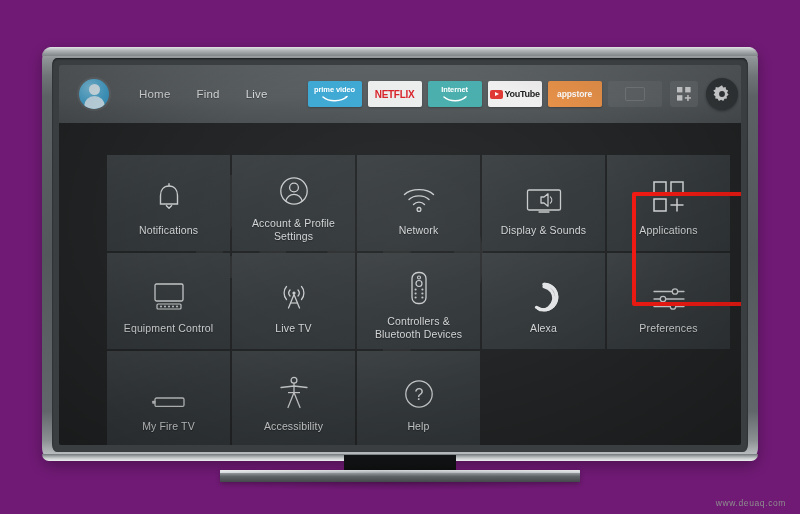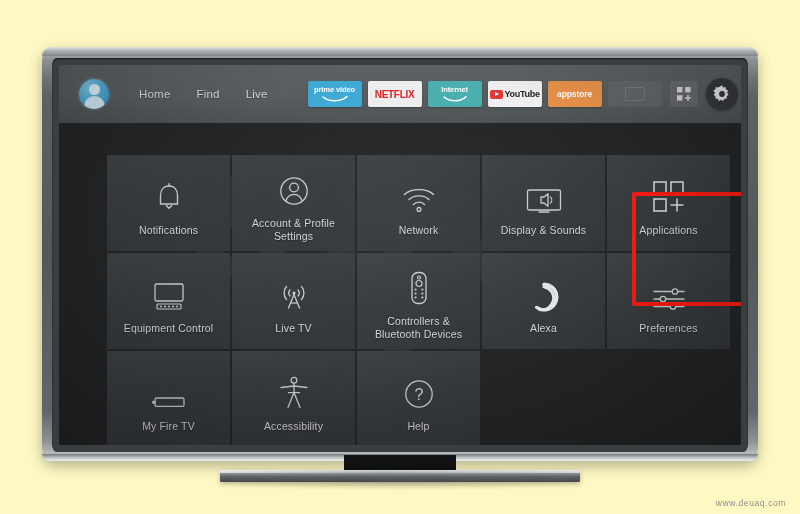--- a/index.html
+++ b/index.html
@@ -3,21 +3,21 @@
 <meta charset="utf-8">
 <style>
   * { box-sizing: border-box; margin: 0; padding: 0; }
   html, body {
     width: 800px; height: 514px;
     background: #ffffff;
     font-family: "Liberation Sans", sans-serif;
     overflow: hidden;
   }
 
-  #stage { position: relative; width: 800px; height: 514px; background: #fef9c3; }
+  #stage { position: relative; width: 800px; height: 514px; background: #701a75; }
 
   
   .tv-outer {
     position: absolute;
     left: 42px; top: 47px;
     width: 716px; height: 414px;
     border-radius: 10px / 14px;
     background: linear-gradient(180deg,#b9bcbe 0%, #8d9295 3%, #6f7477 7%, #5c6164 12%, #53585b 50%, #61666a 88%, #8b9093 95%, #cfd2d4 100%);
     box-shadow: 0 5px 14px rgba(0,0,0,0.30);
   }

